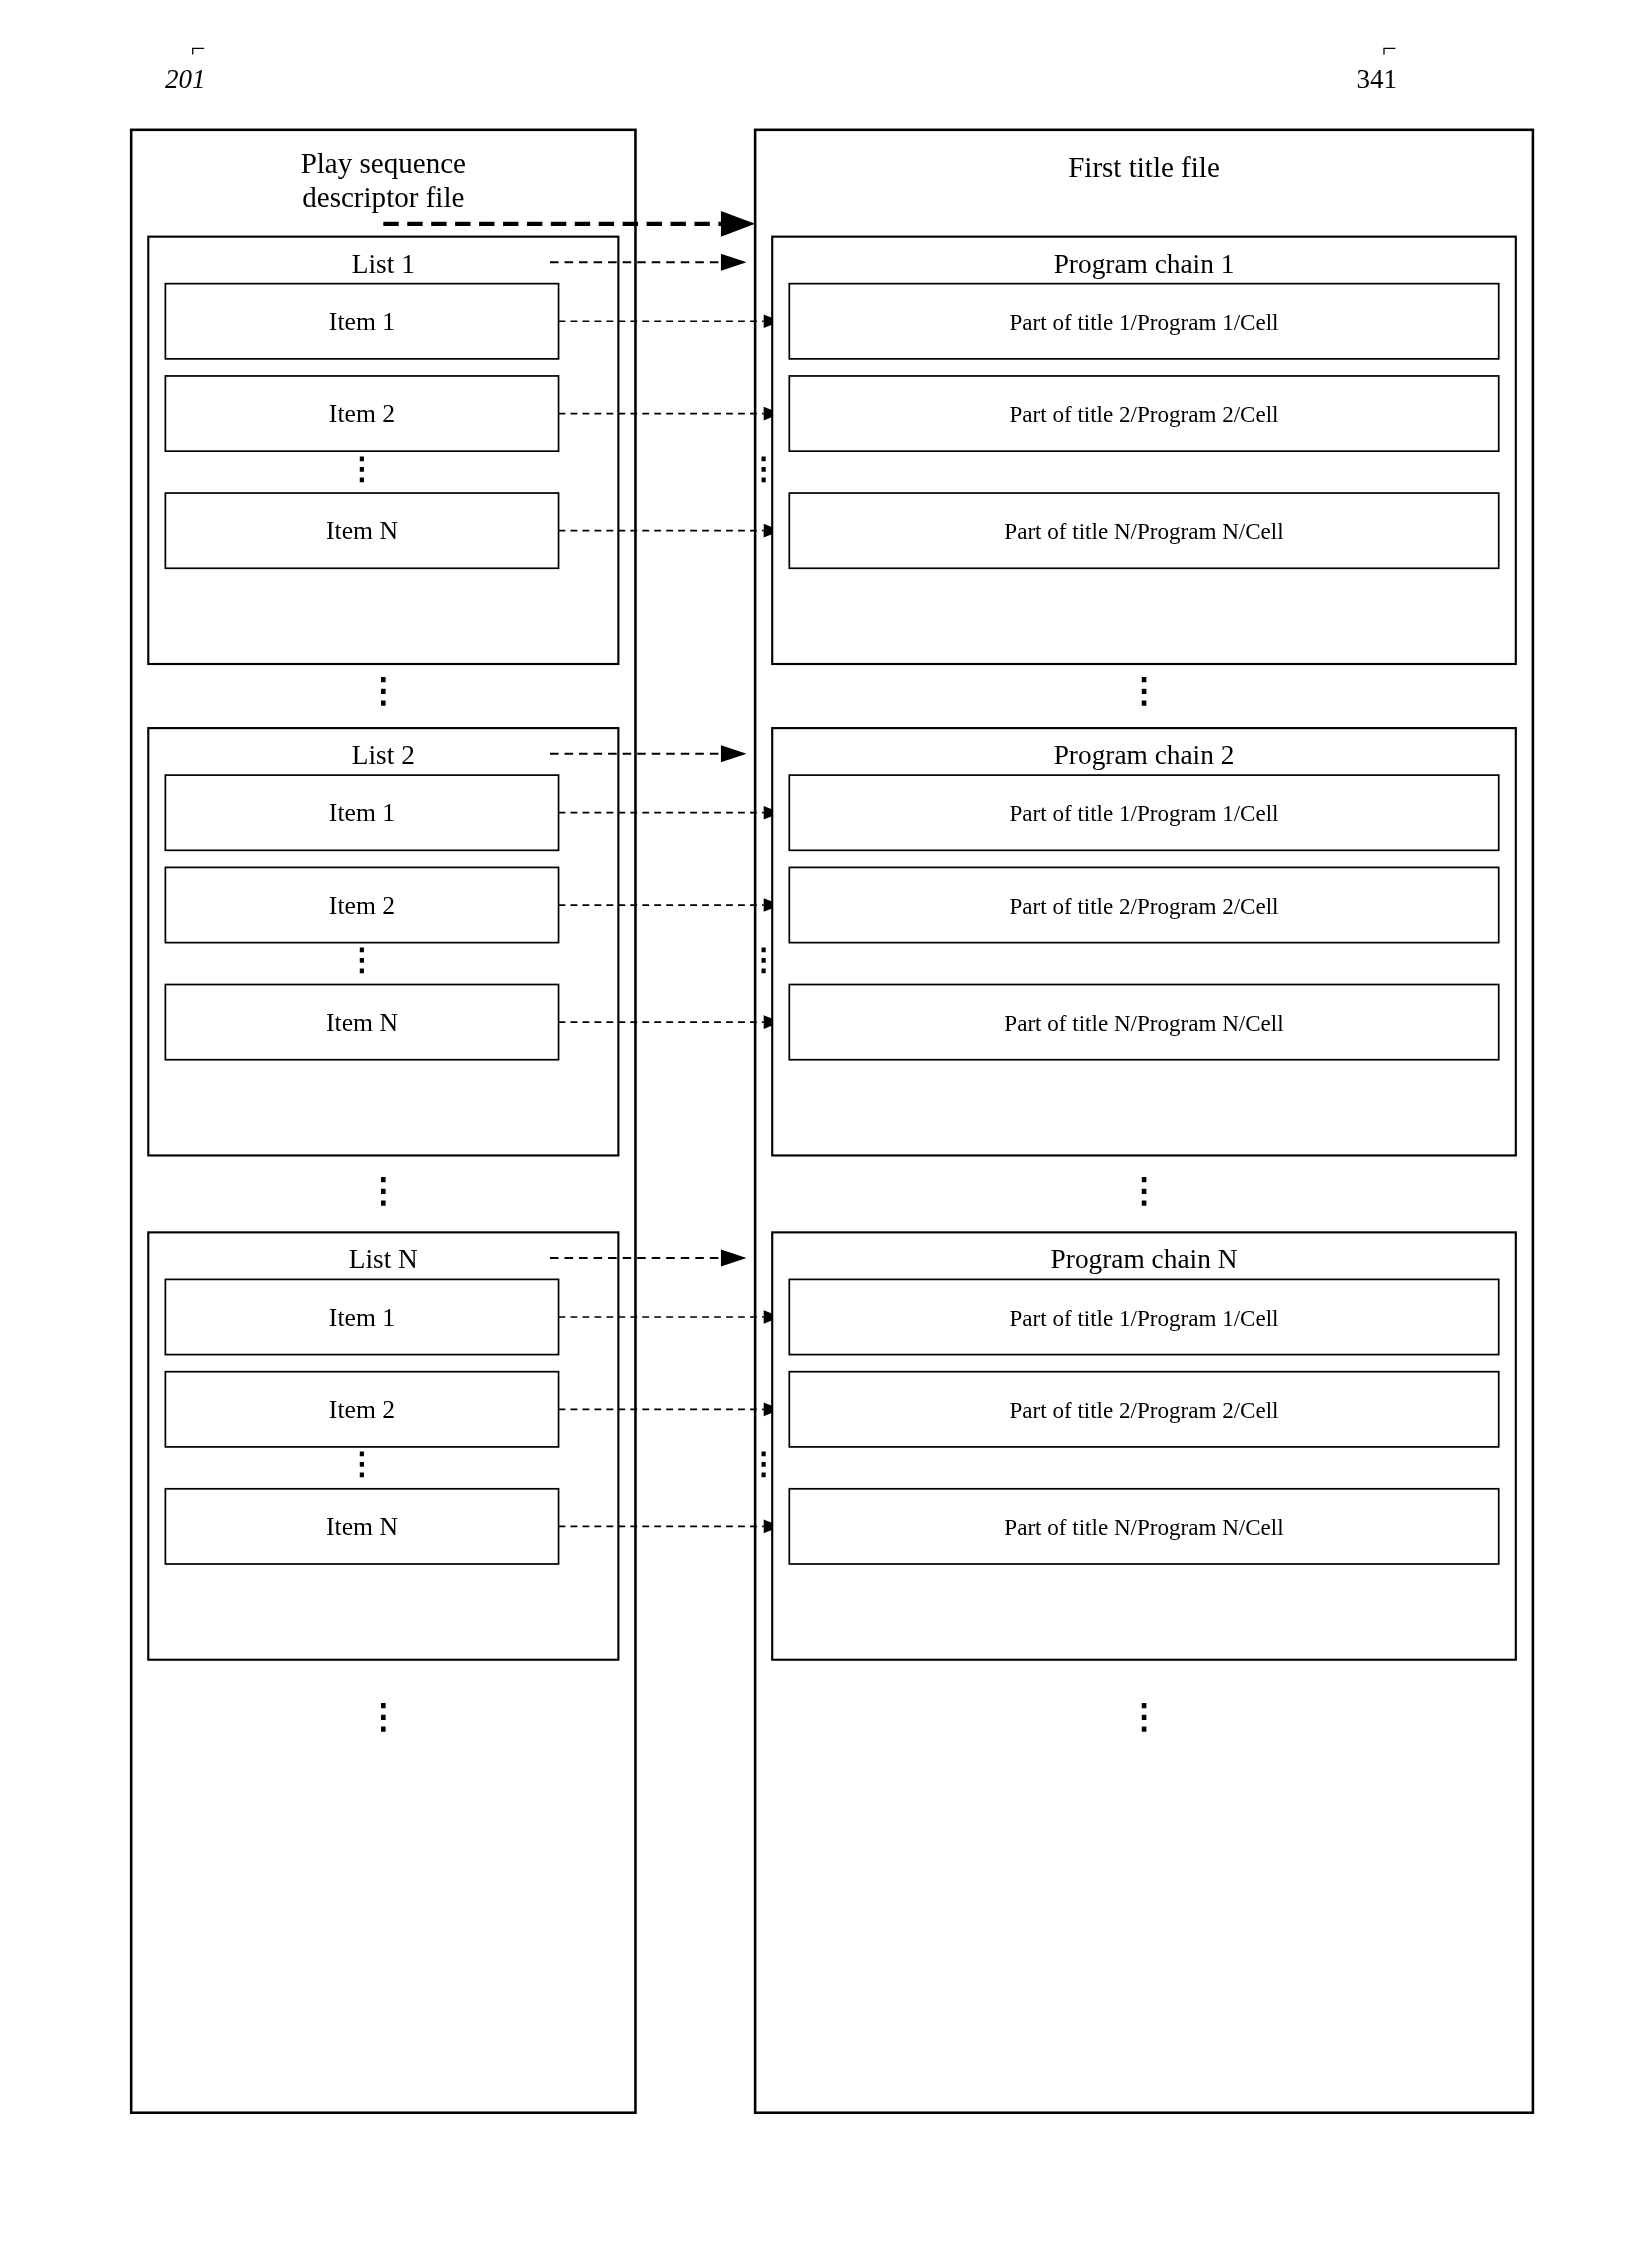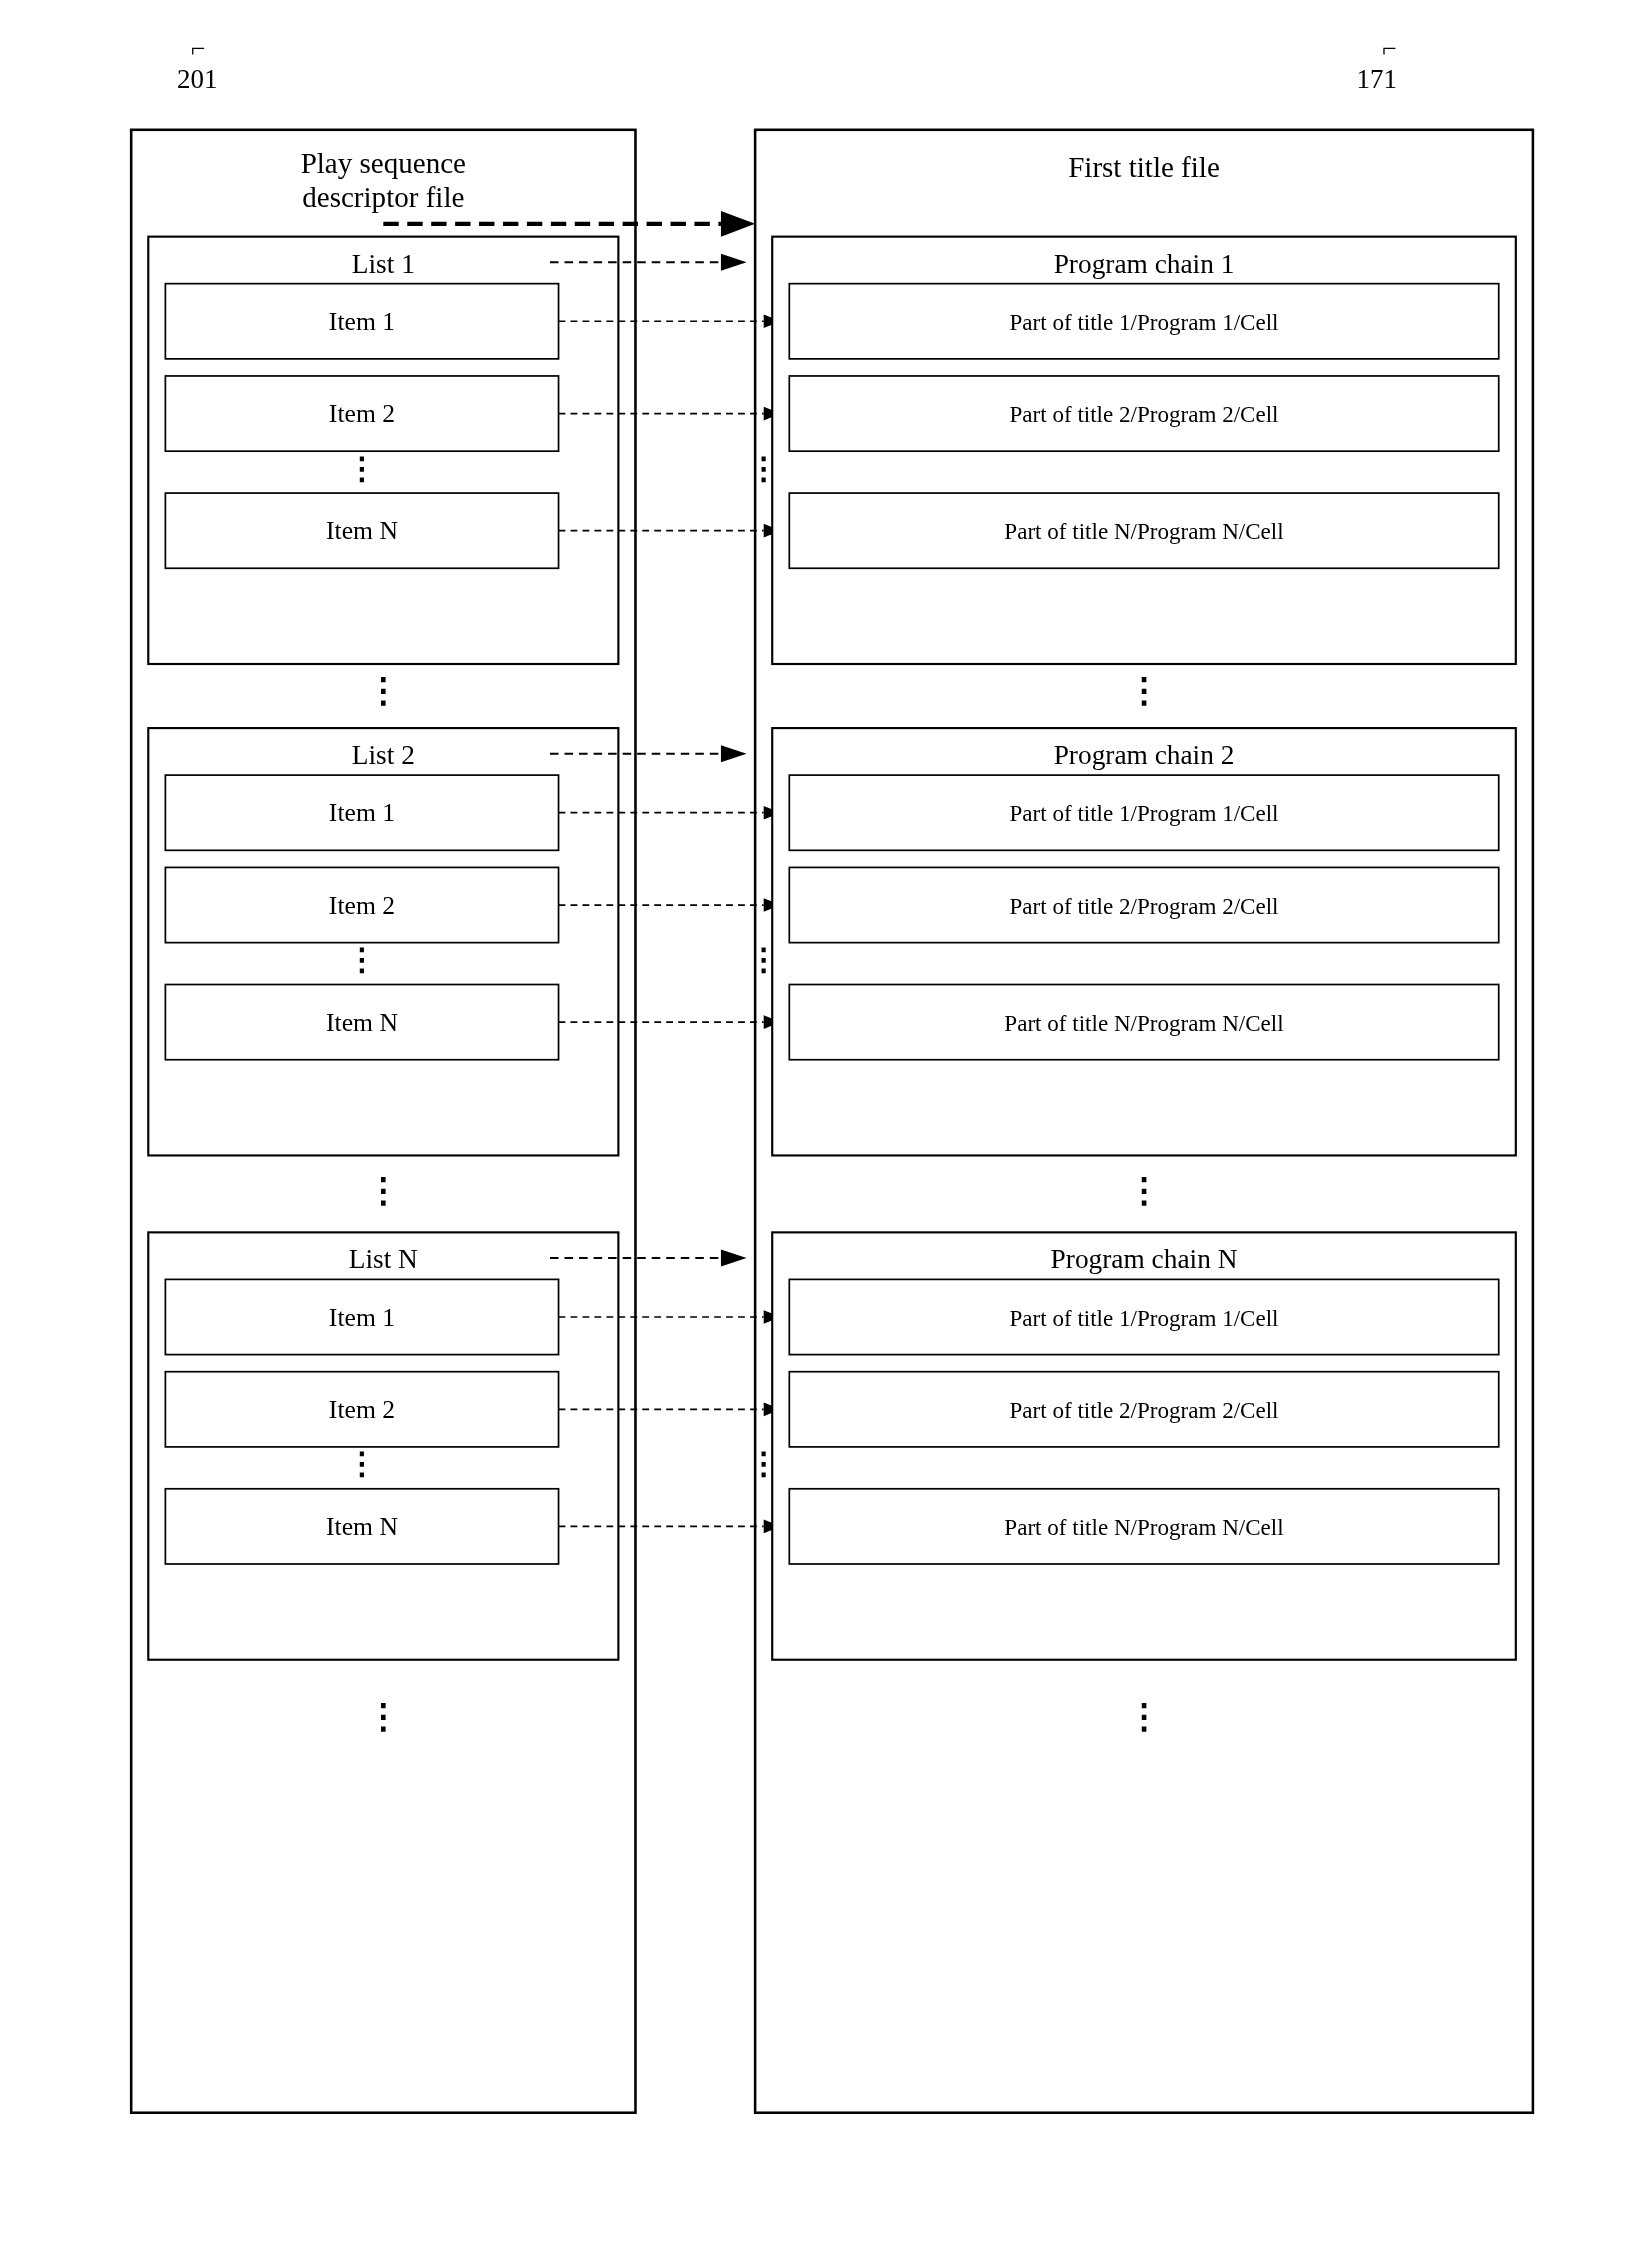--- a/index.html
+++ b/index.html
@@ -22,25 +22,25 @@
   </style>
 </head>
 <body>
 
 <div class="diagram-container">
 
   
   <div style="display:flex; flex-direction:row; justify-content:space-between; padding: 0 68px 8.5px 68px; position:relative;">
     <div style="display:flex; flex-direction:column; align-items:center;">
       <span style="font-size:26px; align-self:flex-start; margin-left:26px;">⌐</span>
-      <span style="font-size:27px; margin-left:12px;">201</span>
+      <span style="font-size:27px; margin-left:0;font-style:italic;">201</span>
     </div>
     <div style="display:flex; flex-direction:column; align-items:center; margin-right:85px;">
       <span style="font-size:26px; align-self:flex-start; margin-left:26px;">⌐</span>
-      <span style="font-size:27px;">171</span>
+      <span style="font-size:27px;">341</span>
     </div>
   </div>
 
   
   <svg viewBox="0 0 1700 2480" width="1453" height="2120" xmlns="http://www.w3.org/2000/svg" style="font-family:'Times New Roman',Times,serif;">
 
     <rect x="40" y="30" width="590" height="2320" fill="white" stroke="black" stroke-width="3"></rect>
     <text x="335" y="80" text-anchor="middle" font-size="34">Play sequence</text>
     <text x="335" y="120" text-anchor="middle" font-size="34">descriptor file</text>
 

